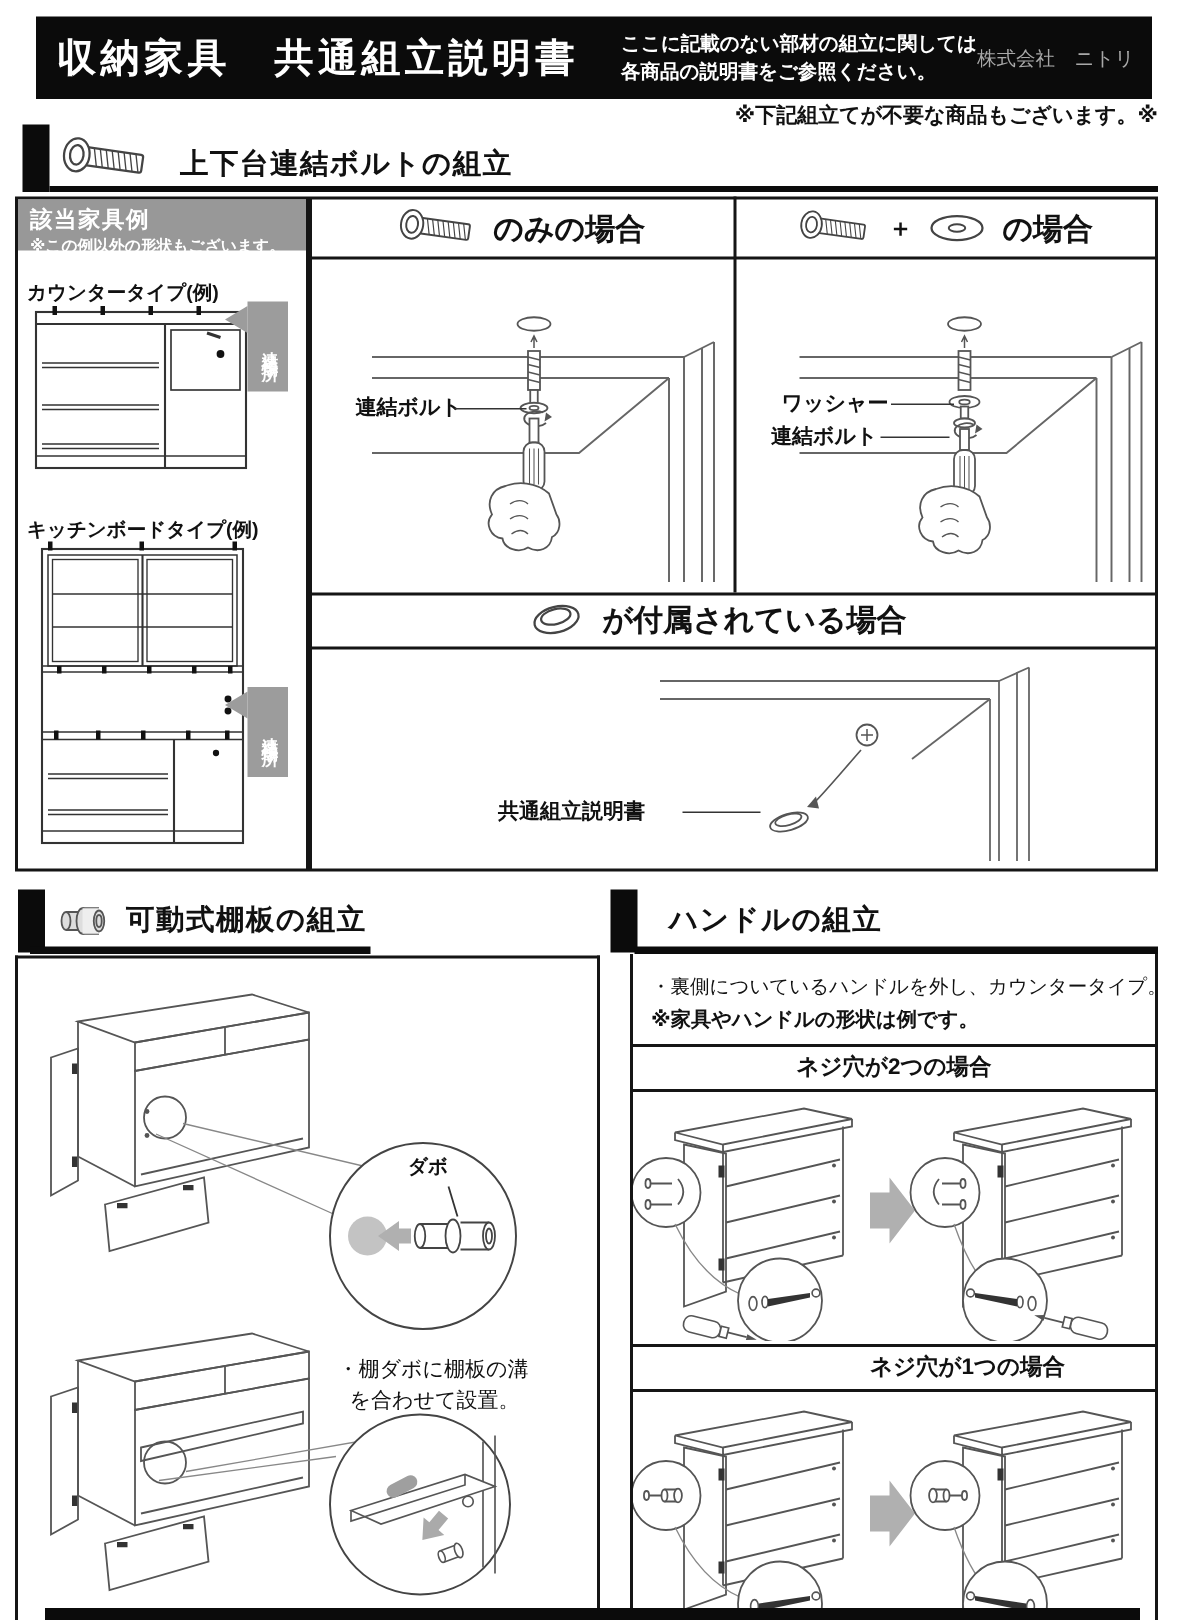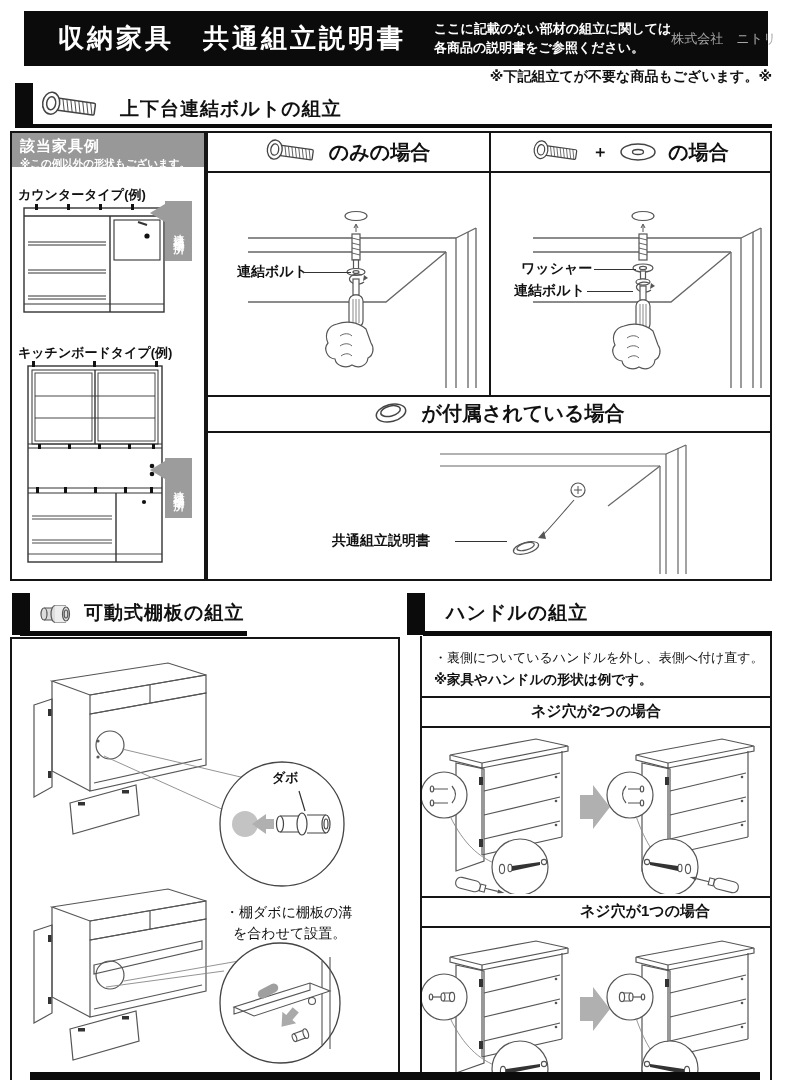--- a/index.html
+++ b/index.html
@@ -4,21 +4,21 @@
 <style>
   html,body{margin:0;padding:0;background:#fff;}
   #page{position:relative;width:792px;height:1080px;background:#fff;overflow:hidden;
         font-family:"Liberation Sans","DejaVu Sans",sans-serif;color:#111;}
   .hline{position:absolute;height:0;border-top:2px solid #151515;}
   .vline{position:absolute;width:0;border-left:2px solid #151515;}
   .bar{position:absolute;background:#0b0b0b;}
   
   .titlebar{position:absolute;left:24px;top:11px;width:744px;height:55px;background:#0b0b0b;
             display:flex;align-items:center;}
-  .titlebar .t{color:#fff;font-size:26px;font-weight:700;letter-spacing:3px;margin-left:34px;white-space:nowrap;}
+  .titlebar .t{color:#fff;font-size:26px;font-weight:700;letter-spacing:3px;margin-left:14px;white-space:nowrap;}
   .titlebar .n{color:#fff;font-size:13px;font-weight:700;line-height:1.45;margin-left:28px;white-space:nowrap;}
   .titlebar .c{color:#a8a8a8;font-size:13px;margin-left:auto;margin-right:14px;white-space:nowrap;}
   .disclaimer{position:absolute;right:20px;top:68px;font-size:14px;font-weight:700;}
   
   .secsq{position:absolute;background:#0b0b0b;}
   .sectitle{position:absolute;font-size:19px;font-weight:700;letter-spacing:1px;white-space:nowrap;}
   .underbar{position:absolute;height:4px;background:#0b0b0b;}
   
   .box{position:absolute;border:2px solid #151515;background:#fff;box-sizing:border-box;}
   .graybox{position:absolute;background:#989898;color:#fff;padding:4px 8px;box-sizing:border-box;}
@@ -235,21 +235,21 @@
     <g stroke="#555" stroke-width="1.2" fill="#fff">
       <path d="M99 150 c-9 2 -13 10 -9 19 c-5 6 -1 15 7 16 c1 7 11 10 17 6 c7 4 15 1 16 -7 c6 -3 6 -11 3 -15 l-5 -14 c-9 -8 -21 -8 -29 -5 z"></path>
       <path d="M102 162 c4 -3 9 -3 12 0 M102 172 c4 -3 9 -3 12 0 M103 182 c4 -3 8 -3 11 0" fill="none" stroke-width="0.9"></path>
     </g>
   </svg>
   <div class="anno" style="left:521px;top:260px">ワッシャー</div>
   <div class="lline" style="left:594px;top:269px;width:42px"></div>
   <div class="anno" style="left:514px;top:282px">連結ボルト</div>
   <div class="lline" style="left:587px;top:291px;width:46px"></div>
 
-  <div class="panelhead" style="left:216px;top:397px;width:562px;height:32px">
+  <div class="panelhead" style="left:196px;top:397px;width:562px;height:32px">
     <svg style="position:static" width="42" height="26" viewBox="0 0 40 26">
       <g transform="rotate(-14 20 13)" fill="#fff" stroke="#444" stroke-width="1.5">
         <ellipse cx="20" cy="13" rx="15" ry="8.5"></ellipse>
         <ellipse cx="20" cy="11" rx="10" ry="5"></ellipse>
       </g>
     </svg>
     <span class="ph">が付属されている場合</span>
   </div>
 
   <svg style="left:428px;top:436px" width="270" height="142" viewBox="0 0 270 142">
@@ -370,21 +370,21 @@
     <div class="ind">を合わせて設置。</div>
   </div>
 
   <div class="secsq" style="left:407px;top:593px;width:18px;height:42px"></div>
   <div class="sectitle" style="left:446px;top:600px">ハンドルの組立</div>
   <div class="underbar" style="left:423px;top:631px;width:349px;height:5px"></div>
 
   <div class="box" style="left:420px;top:636px;width:352px;height:451px;border-top:none;border-bottom:none"></div>
 
   <div class="intro" style="left:434px;top:648px">
-    <div>・裏側についているハンドルを外し、表側へ付け直す。</div>
+    <div>・裏側についているハンドルを外し、カウンタータイプ。</div>
     <div class="b">※家具やハンドルの形状は例です。</div>
   </div>
   <div class="hline" style="left:422px;top:696px;width:348px"></div>
   <div class="casehead" style="left:422px;top:698px;width:348px;height:27px">ネジ穴が2つの場合</div>
   <div class="hline" style="left:422px;top:726px;width:348px"></div>
 
   <svg style="left:422px;top:729px" width="348" height="165" viewBox="0 0 348 165">
     <defs>
       <g id="cabA" stroke="#555" stroke-width="1.2" fill="none">
         <path d="M22 22 L108 6 L140 13 L54 30 Z"></path>

